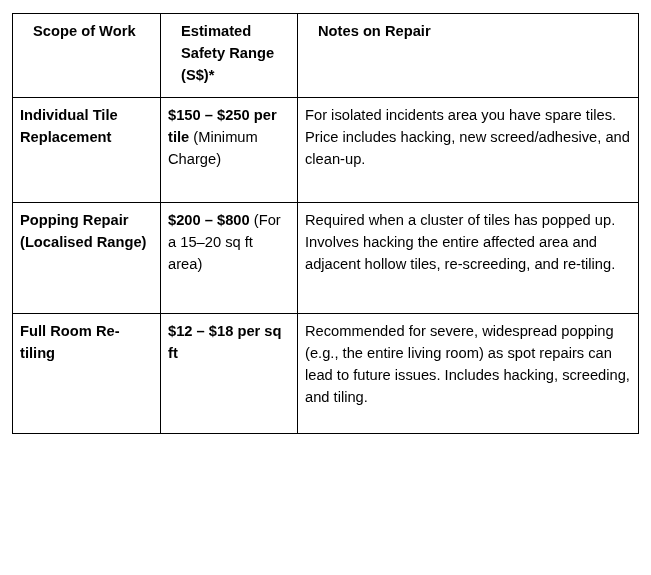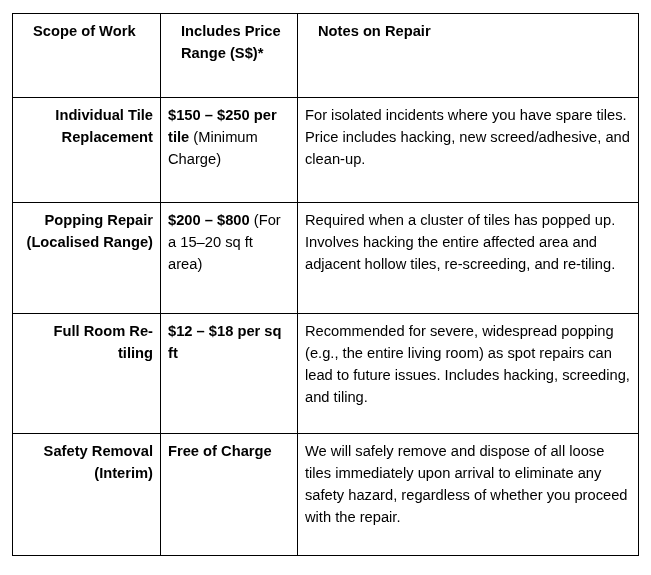--- a/index.html
+++ b/index.html
@@ -29,59 +29,54 @@
     border: 1.5px solid #000000;
     vertical-align: top;
     text-align: left;
     padding: 6px 7px;
     font-size: 14.7px;
     line-height: 22px;
     font-weight: normal;
     word-wrap: break-word;
   }
   th { font-weight: bold; padding-left: 20px; }
-  td.scope { font-weight: bold; text-align: right; }
+  td.scope { font-weight: bold; }
   span.b { font-weight: bold; }
   thead tr { height: 84px; }
   tbody tr:nth-child(1) { height: 105px; }
   tbody tr:nth-child(2) { height: 111px; }
   tbody tr:nth-child(3) { height: 120px; padding-left: 10px; }
   tbody tr:nth-child(4) { height: 122px; }
 </style>
 </head>
 <body>
 
 <table class="doc-table">
   <colgroup>
     <col class="c1">
     <col class="c2">
     <col class="c3">
   </colgroup>
   <thead>
     <tr>
       <th>Scope of Work</th>
-      <th>Includes Price Range (S$)*</th>
+      <th>Estimated Safety Range (S$)*</th>
       <th>Notes on Repair</th>
     </tr>
   </thead>
   <tbody>
       <tr>
         <td class="scope">Individual Tile Replacement</td>
         <td><span class="b">$150 – $250 per tile</span><span> (Minimum Charge)</span></td>
-        <td>For isolated incidents where you have spare tiles. Price includes hacking, new screed/adhesive, and clean-up.</td>
+        <td>For isolated incidents area you have spare tiles. Price includes hacking, new screed/adhesive, and clean-up.</td>
       </tr>
       <tr>
         <td class="scope">Popping Repair (Localised Range)</td>
         <td><span class="b">$200 – $800</span><span> (For a 15–20 sq ft area)</span></td>
         <td>Required when a cluster of tiles has popped up. Involves hacking the entire affected area and adjacent hollow tiles, re-screeding, and re-tiling.</td>
       </tr>
       <tr>
         <td class="scope">Full Room Re-tiling</td>
         <td><span class="b">$12 – $18 per sq ft</span></td>
         <td>Recommended for severe, widespread popping (e.g., the entire living room) as spot repairs can lead to future issues. Includes hacking, screeding, and tiling.</td>
       </tr>
-      <tr>
-        <td class="scope">Safety Removal (Interim)</td>
-        <td><span class="b">Free of Charge</span></td>
-        <td>We will safely remove and dispose of all loose tiles immediately upon arrival to eliminate any safety hazard, regardless of whether you proceed with the repair.</td>
-      </tr>
     </tbody>
 </table>
 
 </body></html>

